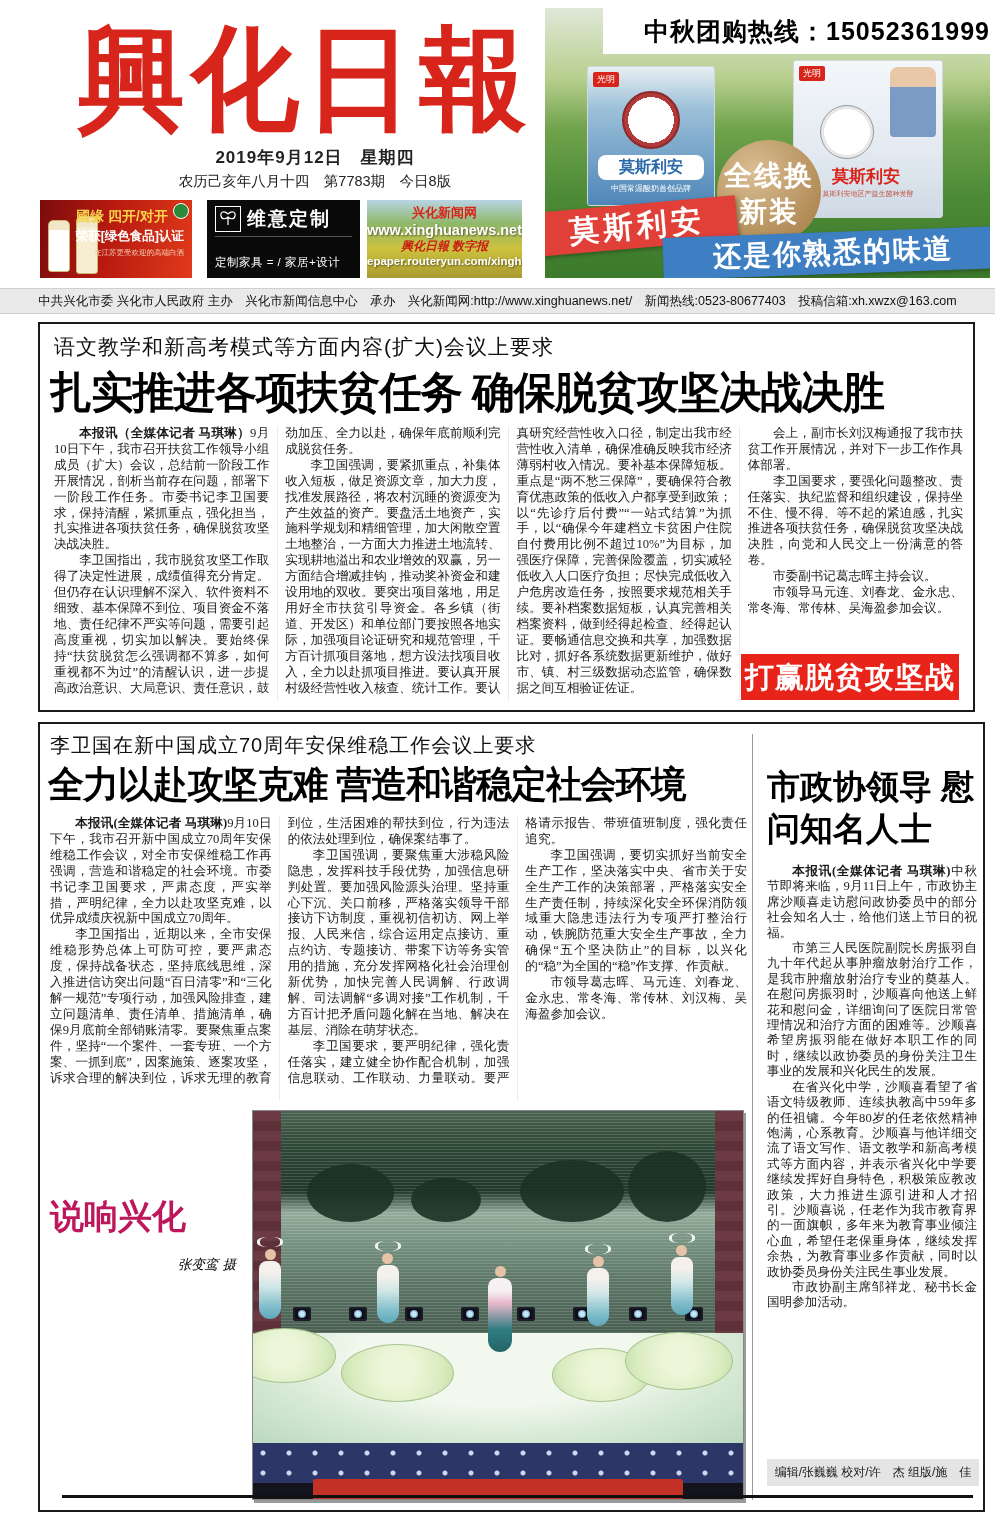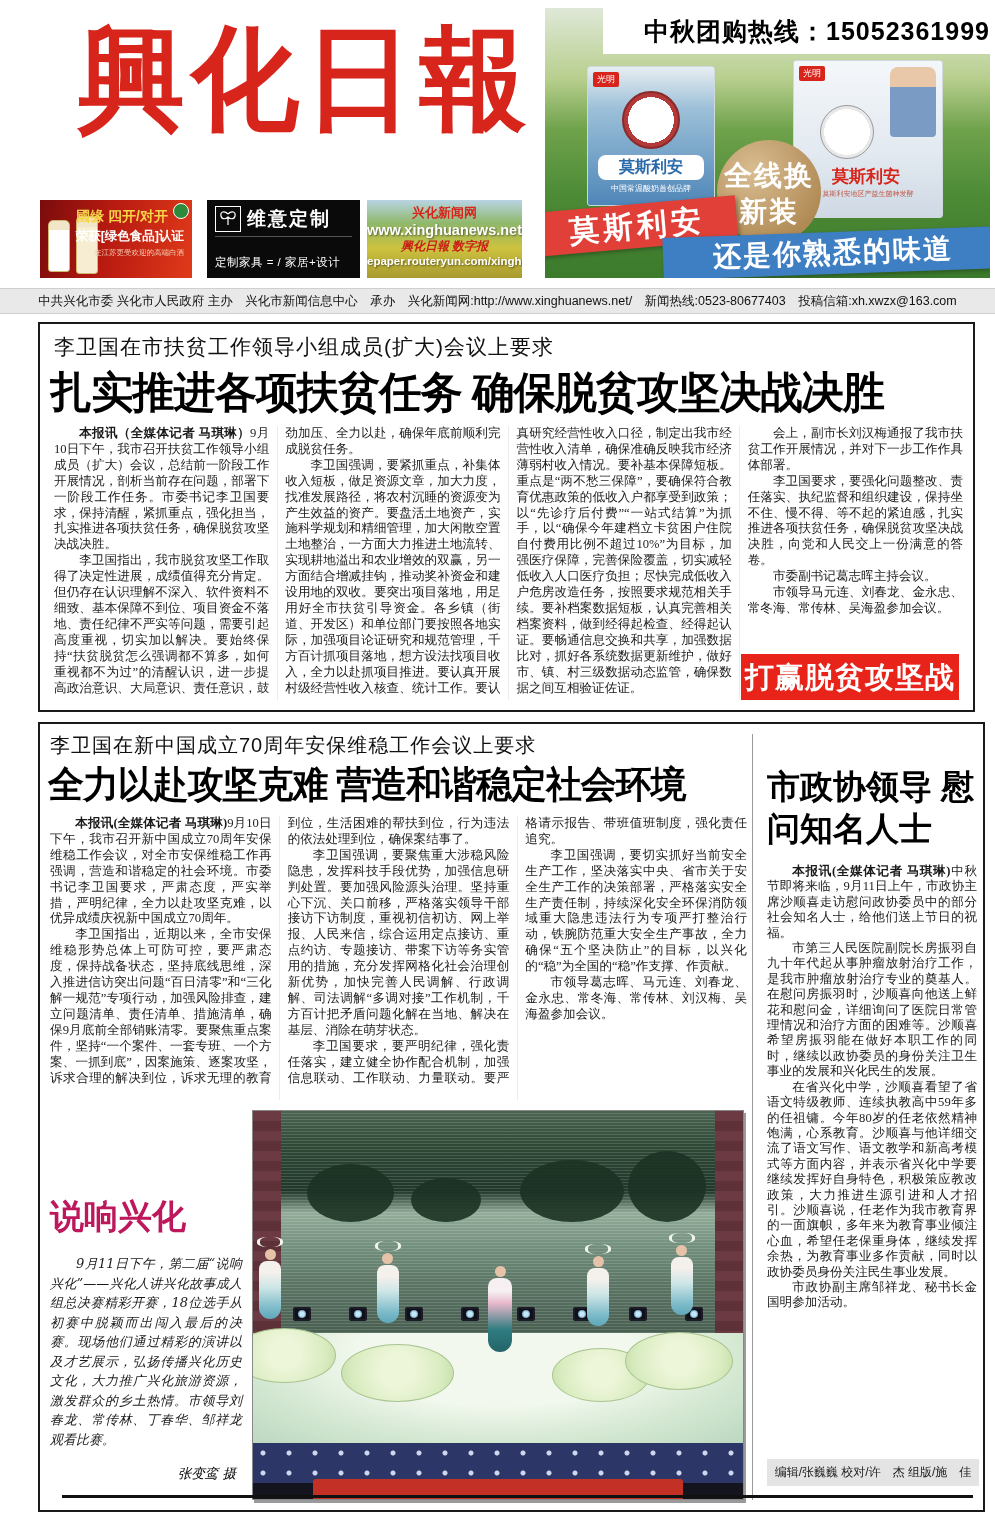--- a/index.html
+++ b/index.html
@@ -143,20 +143,24 @@
   .dancer.singer .dress { background:linear-gradient(180deg,#f6f0f2 0 18%, #e8b8cc 34%, #2f7c80 70%, #246468 100%); width:24px; height:74px; }
 
   .bottom-rule { position:absolute; left:22px; right:10px; bottom:12px; border-bottom:3px solid #111; }
 </style>
 </head>
 <body>
 
 <div class="page">
 
   <div class="masthead-title hei">興化日報</div>
+  <div class="dateline">
+    <div class="l1 hei">2019年9月12日　星期四</div>
+    <div class="l2 hei">农历己亥年八月十四　第7783期　今日8版</div>
+  </div>
 
   <div class="milk-ad">
     <div class="milk-hotline hei">中秋团购热线：15052361999</div>
     <div class="milk-box1">
       <span class="gm hei">光明</span>
       <span class="emb"></span>
       <span class="nm hei">莫斯利安</span>
       <span class="sub hei">中国常温酸奶首创品牌</span>
     </div>
     <div class="milk-box2">
@@ -195,21 +199,21 @@
   <div class="strip-ad ad3">
     <div class="r hei">兴化新闻网</div>
     <div class="w1 hei">www.xinghuanews.net</div>
     <div class="r2">興化日報 数字报</div>
     <div class="w2 hei">epaper.routeryun.com/xinghua</div>
   </div>
 
   <div class="info-bar">中共兴化市委 兴化市人民政府 主办　兴化市新闻信息中心　承办　兴化新闻网:http://www.xinghuanews.net/　新闻热线:0523-80677403　投稿信箱:xh.xwzx@163.com</div>
 
   <div class="article1">
-    <div class="a1-kicker hei">李卫国在市扶贫工作领导小组成员(扩大)会议上要求</div>
+    <div class="a1-kicker hei">语文教学和新高考模式等方面内容(扩大)会议上要求</div>
     <div class="a1-headline hei">扎实推进各项扶贫任务  确保脱贫攻坚决战决胜</div>
     <div class="a1-body">
       <p><b>本报讯（全媒体记者 马琪琳）</b><span>9月10日下午，我市召开扶贫工作领导小组成员（扩大）会议，总结前一阶段工作开展情况，剖析当前存在问题，部署下一阶段工作任务。市委书记李卫国要求，保持清醒，紧抓重点，强化担当，扎实推进各项扶贫任务，确保脱贫攻坚决战决胜。</span></p>
       <p>李卫国指出，我市脱贫攻坚工作取得了决定性进展，成绩值得充分肯定。但仍存在认识理解不深入、软件资料不细致、基本保障不到位、项目资金不落地、责任纪律不严实等问题，需要引起高度重视，切实加以解决。要始终保持“扶贫脱贫怎么强调都不算多，如何重视都不为过”的清醒认识，进一步提高政治意识、大局意识、责任意识，鼓劲加压、全力以赴，确保年底前顺利完成脱贫任务。</p>
       <p>李卫国强调，要紧抓重点，补集体收入短板，做足资源文章，加大力度，找准发展路径，将农村沉睡的资源变为产生效益的资产。要盘活土地资产，实施科学规划和精细管理，加大闲散空置土地整治，一方面大力推进土地流转、实现耕地溢出和农业增效的双赢，另一方面结合增减挂钩，推动奖补资金和建设用地的双收。要突出项目落地，用足用好全市扶贫引导资金。各乡镇（街道、开发区）和单位部门要按照各地实际，加强项目论证研究和规范管理，千方百计抓项目落地，想方设法找项目收入，全力以赴抓项目推进。要认真开展村级经营性收入核查、统计工作。要认真研究经营性收入口径，制定出我市经营性收入清单，确保准确反映我市经济薄弱村收入情况。要补基本保障短板。重点是“两不愁三保障”，要确保符合教育优惠政策的低收入户都享受到政策；以“先诊疗后付费”“一站式结算”为抓手，以“确保今年建档立卡贫困户住院自付费用比例不超过10%”为目标，加强医疗保障，完善保险覆盖，切实减轻低收入人口医疗负担；尽快完成低收入户危房改造任务，按照要求规范相关手续。要补档案数据短板，认真完善相关档案资料，做到经得起检查、经得起认证。要畅通信息交换和共享，加强数据比对，抓好各系统数据更新维护，做好市、镇、村三级数据动态监管，确保数据之间互相验证佐证。</p>
       <p>会上，副市长刘汉梅通报了我市扶贫工作开展情况，并对下一步工作作具体部署。</p>
       <p>李卫国要求，要强化问题整改、责任落实、执纪监督和组织建设，保持坐不住、慢不得、等不起的紧迫感，扎实推进各项扶贫任务，确保脱贫攻坚决战决胜，向党和人民交上一份满意的答卷。</p>
       <p>市委副书记葛志晖主持会议。</p>
       <p>市领导马元连、刘春龙、金永忠、常冬海、常传林、吴海盈参加会议。</p>
     </div>
@@ -235,21 +239,20 @@
       <p><b>本报讯(全媒体记者 马琪琳)</b><span>中秋节即将来临，9月11日上午，市政协主席沙顺喜走访慰问政协委员中的部分社会知名人士，给他们送上节日的祝福。</span></p>
       <p>市第三人民医院副院长房振羽自九十年代起从事肿瘤放射治疗工作，是我市肿瘤放射治疗专业的奠基人。在慰问房振羽时，沙顺喜向他送上鲜花和慰问金，详细询问了医院日常管理情况和治疗方面的困难等。沙顺喜希望房振羽能在做好本职工作的同时，继续以政协委员的身份关注卫生事业的发展和兴化民生的发展。</p>
       <p>在省兴化中学，沙顺喜看望了省语文特级教师、连续执教高中59年多的任祖镛。今年80岁的任老依然精神饱满，心系教育。沙顺喜与他详细交流了语文写作、语文教学和新高考模式等方面内容，并表示省兴化中学要继续发挥好自身特色，积极策应教改政策，大力推进生源引进和人才招引。沙顺喜说，任老作为我市教育界的一面旗帜，多年来为教育事业倾注心血，希望任老保重身体，继续发挥余热，为教育事业多作贡献，同时以政协委员身份关注民生事业发展。</p>
       <p>市政协副主席邹祥龙、秘书长金国明参加活动。</p>
     </div>
     <div class="editor-bar">编辑/张巍巍 校对/许　杰 组版/施　佳</div>
 
     <div class="photo-story">
       <div class="cap-panel">
         <div class="cap-title hei">说响兴化</div>
-        <div class="cap-text kai">9月11日下午，第二届“说响兴化”——兴化人讲兴化故事成人组总决赛精彩开赛，18位选手从初赛中脱颖而出闯入最后的决赛。现场他们通过精彩的演讲以及才艺展示，弘扬传播兴化历史文化，大力推广兴化旅游资源，激发群众的乡土热情。市领导刘春龙、常传林、丁春华、邹祥龙观看比赛。</div>
         <div class="cap-credit kai">张变鸾 摄</div>
       </div>
 
       <div class="photo">
         <div class="wall left"></div>
         <div class="wall right"></div>
         <div class="led">
           <div class="tree" style="left:6%;top:24%;width:20%;height:26%;"></div>
           <div class="tree" style="left:30%;top:30%;width:16%;height:20%;"></div>
           <div class="tree" style="left:55%;top:22%;width:24%;height:28%;"></div>

